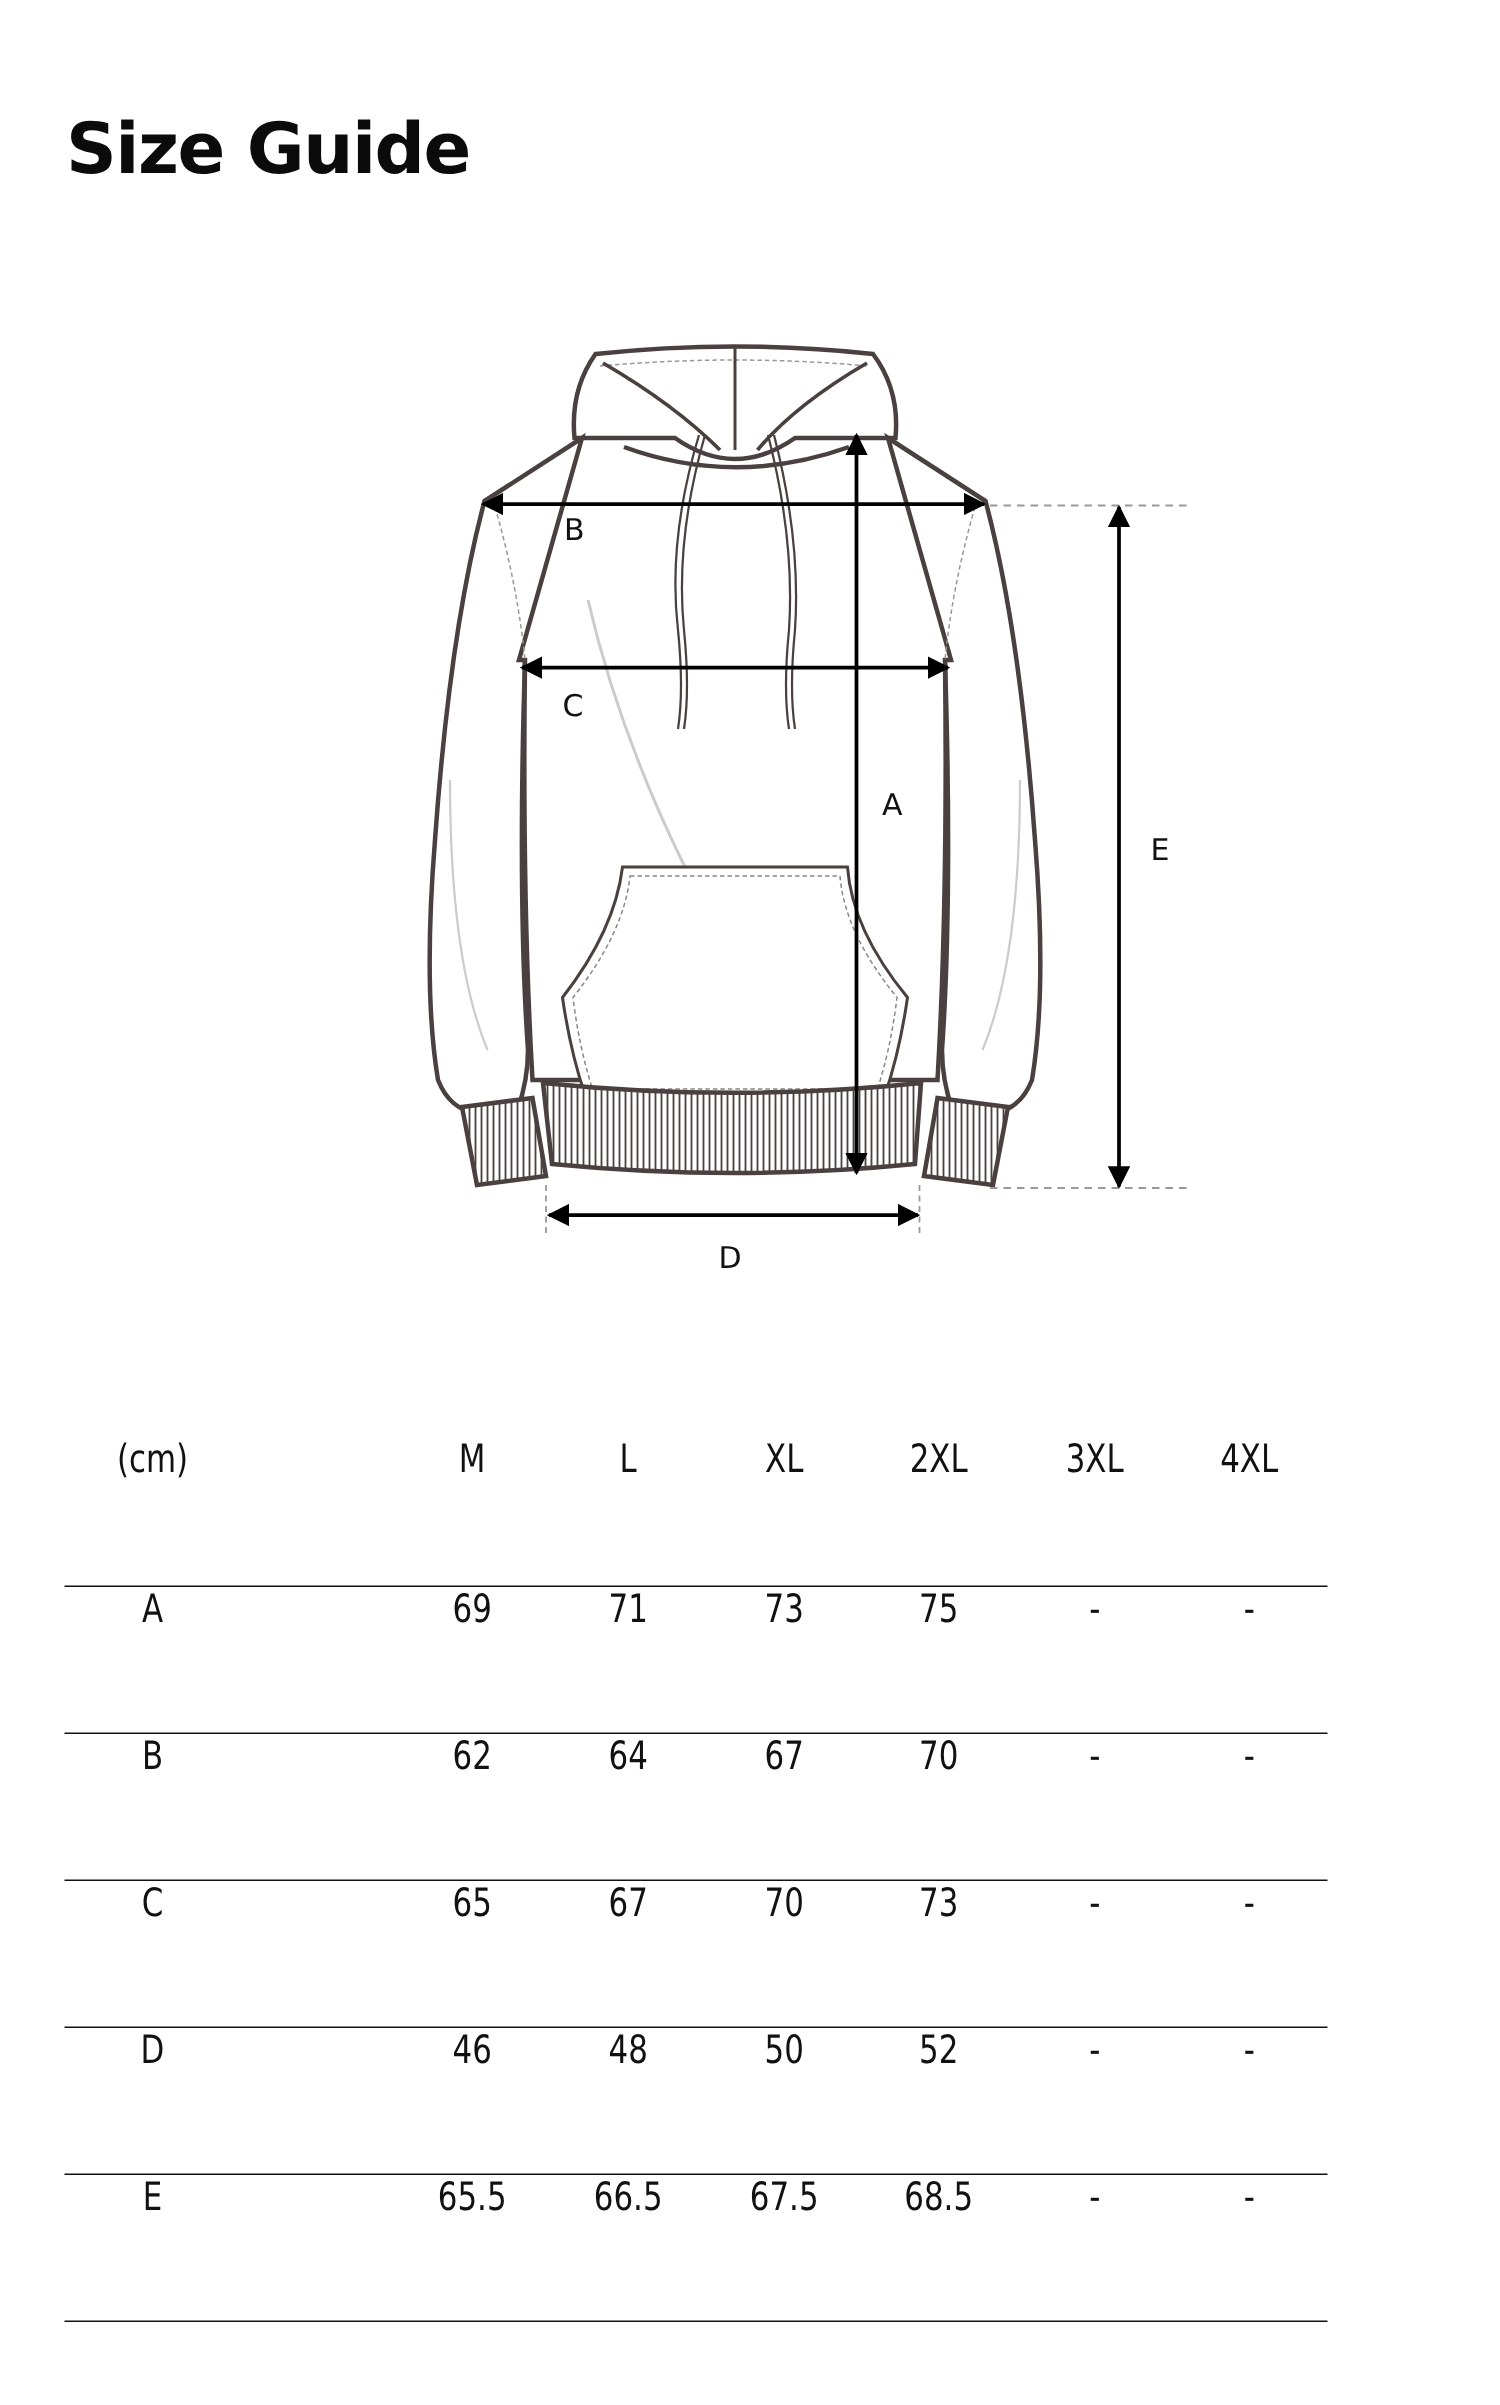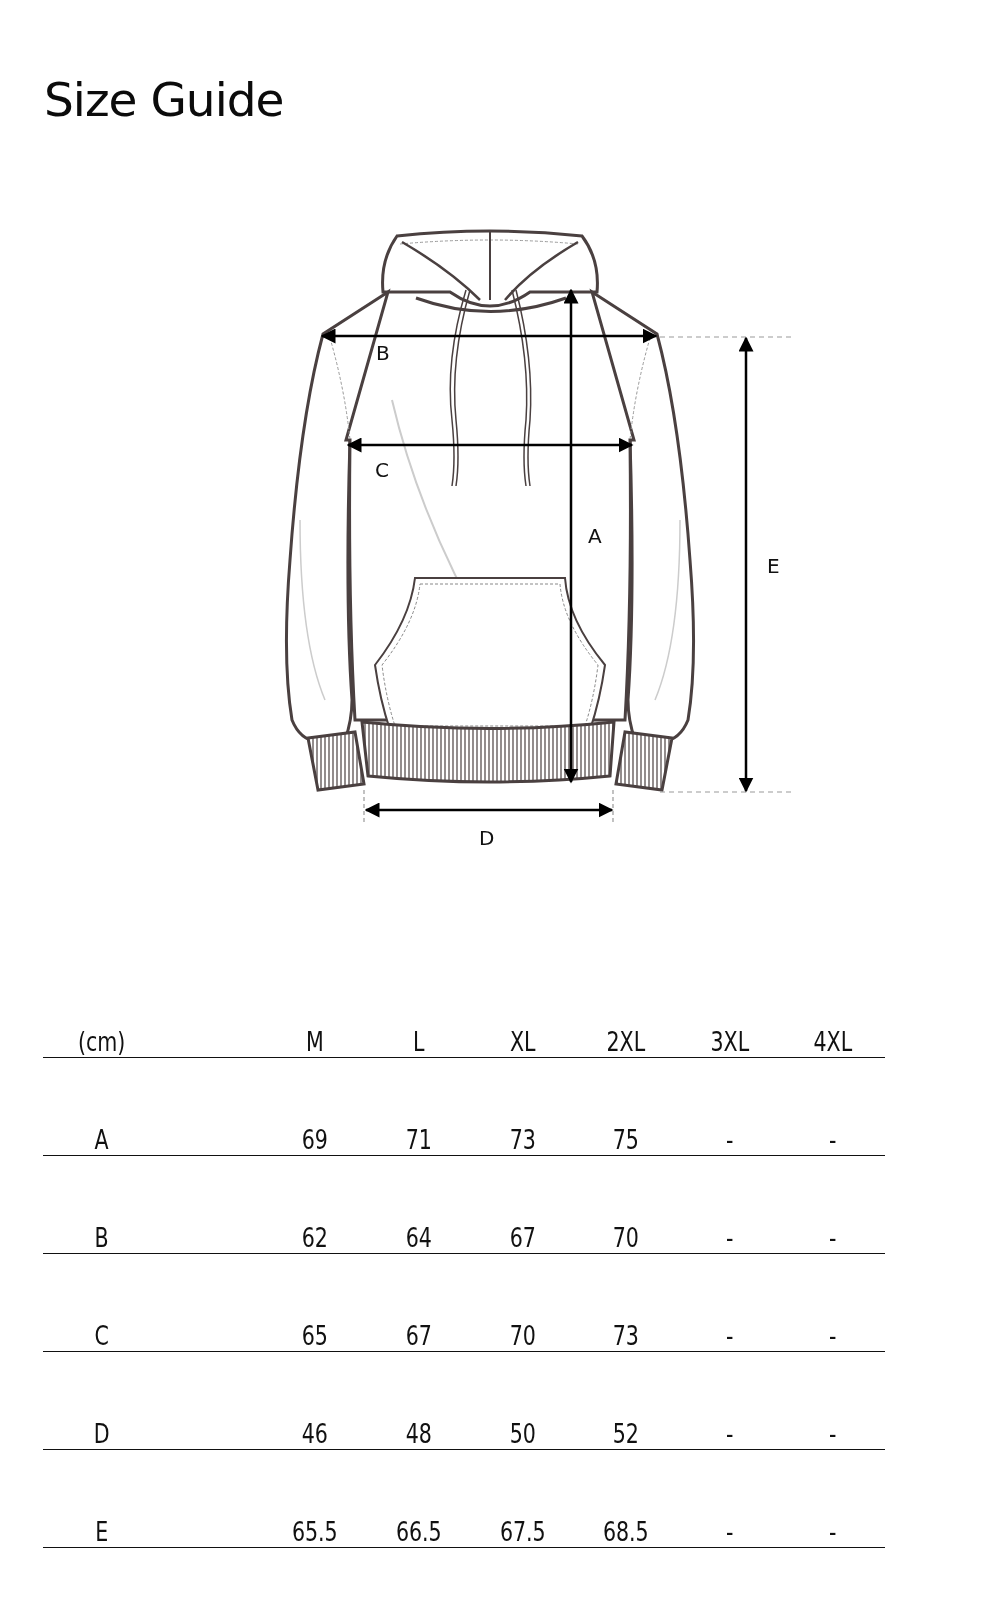--- a/index.html
+++ b/index.html
@@ -1,23 +1,23 @@
 <!DOCTYPE html>
 <html><head>
 <meta charset="utf-8">
 <style>
   * { box-sizing: border-box; margin: 0; padding: 0; }
   html, body { width: 1000px; height: 1603px; background: #ffffff; }
   body { position: relative; font-family: "DejaVu Sans", "Liberation Sans", sans-serif; color: #111; overflow: hidden; }
-  .title { position: absolute; left: 44px; top: 72px; font-size: 47px; font-weight: normal; letter-spacing: -1px; color: #0b0b0b; }
+  .title { position: absolute; left: 44px; top: 72px; font-size: 47px; font-weight: bold; letter-spacing: -1px; color: #0b0b0b; }
   .diagram { position: absolute; left: 0; top: 200px; width: 1000px; height: 700px; }
   .diagram svg { width: 1000px; height: 700px; display: block; }
   .dim-label { font-family: "DejaVu Sans", sans-serif; font-size: 20px; fill: #111; }
   .table { position: absolute; left: 43px; top: 958px; width: 842px; }
-  .row { display: flex; align-items: flex-end; height: 98px; border-bottom: 1.5px solid #111; }
+  .row { display: flex; align-items: flex-start; height: 98px; border-bottom: 1.5px solid #111; }
   .row.header { height: 100px; }
   .cell { font-size: 26px; text-align: center; color: #111; font-family: "DejaVu Sans Condensed", "DejaVu Sans", sans-serif; transform: scaleX(0.88); }
   .cell.first { width: 120px; }
   .cell.size { width: 106px; }
   .row .cell:nth-child(2) { margin-left: 103px; }
 </style>
 </head>
 <body>
 
 <h1 class="title">Size Guide</h1>

